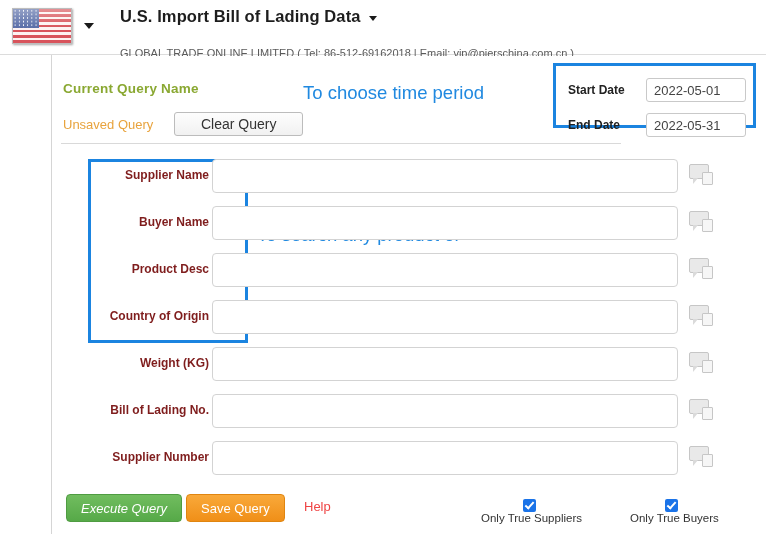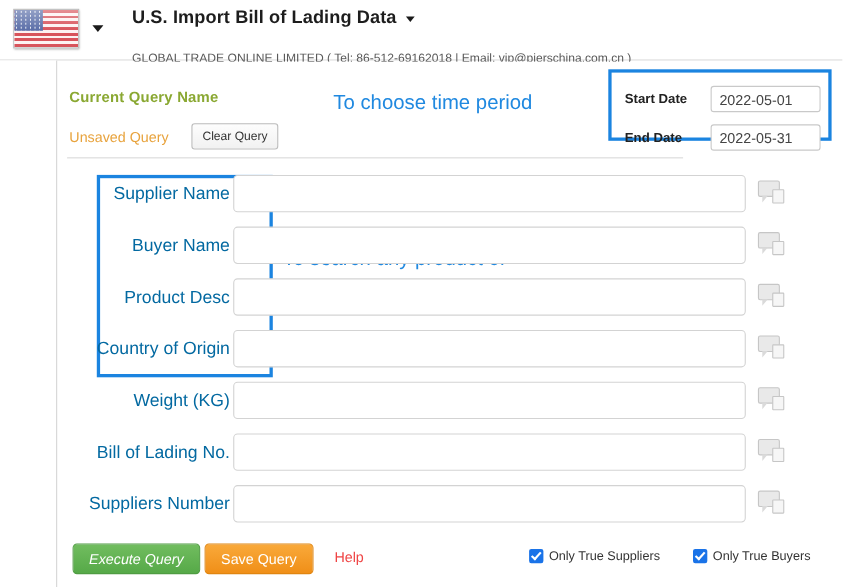--- a/index.html
+++ b/index.html
@@ -138,22 +138,22 @@
   }
   #query-name-value {
     position: absolute;
     left: 10px; top: 61px;
     font-size: 13px;
     color: #e8a33d;
   }
   #clear-query-btn {
     position: absolute;
     left: 121px; top: 56px;
-    padding: 4px 9px;
-    font-size: 11px;
+    padding: 4px 26px;
+    font-size: 14px;
     font-family: "Liberation Sans", sans-serif;
     color: #333;
     background: linear-gradient(to bottom, #fdfdfd 0%, #f1f1f1 100%);
     border: 1px solid #bcbcbc;
     border-radius: 3px;
     cursor: pointer;
     line-height: 14px;
   }
   #divider {
     position: absolute;
@@ -231,23 +231,23 @@
     position: absolute;
     left: 0;
     width: 713px;
     height: 34px;
   }
   .field-label {
     position: absolute;
     left: 8px; top: 9px;
     width: 148px;
     text-align: right;
-    font-size: 16px;
-    font-weight: normal;
-    color: #0369a1;
+    font-size: 12px;
+    font-weight: bold;
+    color: #7f1d1d;
   }
   .field-input {
     position: absolute;
     left: 159px; top: 0;
     width: 466px;
     height: 34px;
     border: 1px solid #d3d3d3;
     border-radius: 4px;
     background: #fff;
     font-size: 13px;
@@ -327,20 +327,21 @@
     text-decoration: none;
     cursor: pointer;
   }
   .cb-group {
     position: absolute;
     top: 5px;
     display: flex;
     align-items: center;
     font-size: 11.5px;
     color: #333;
+    flex-direction: column;
   }
   #cb-suppliers { left: 428px; }
   #cb-buyers { left: 551px; padding-left: 26px; }
   .cbox {
     width: 13px; height: 13px;
     background: #1a73e8;
     border-radius: 2px;
     margin-right: 5px;
     position: relative;
     cursor: pointer;
@@ -461,21 +462,21 @@
     <span class="field-label">Bill of Lading No.</span>
     <input class="field-input" value="" style="">
     <span class="row-icon">
       <span class="bubble"></span>
         <span class="tail"></span>
         <span class="page"></span>
     </span>
   </div>
 
   <div class="form-row" style="top:385px">
-    <span class="field-label">Suppliers Number</span>
+    <span class="field-label">Supplier Number</span>
     <input class="field-input" value="" style="">
     <span class="row-icon">
       <span class="bubble"></span>
         <span class="tail"></span>
         <span class="page"></span>
     </span>
   </div>
 
   <div id="action-bar">
     <button class="btn" id="execute-query-btn">Execute Query</button>

